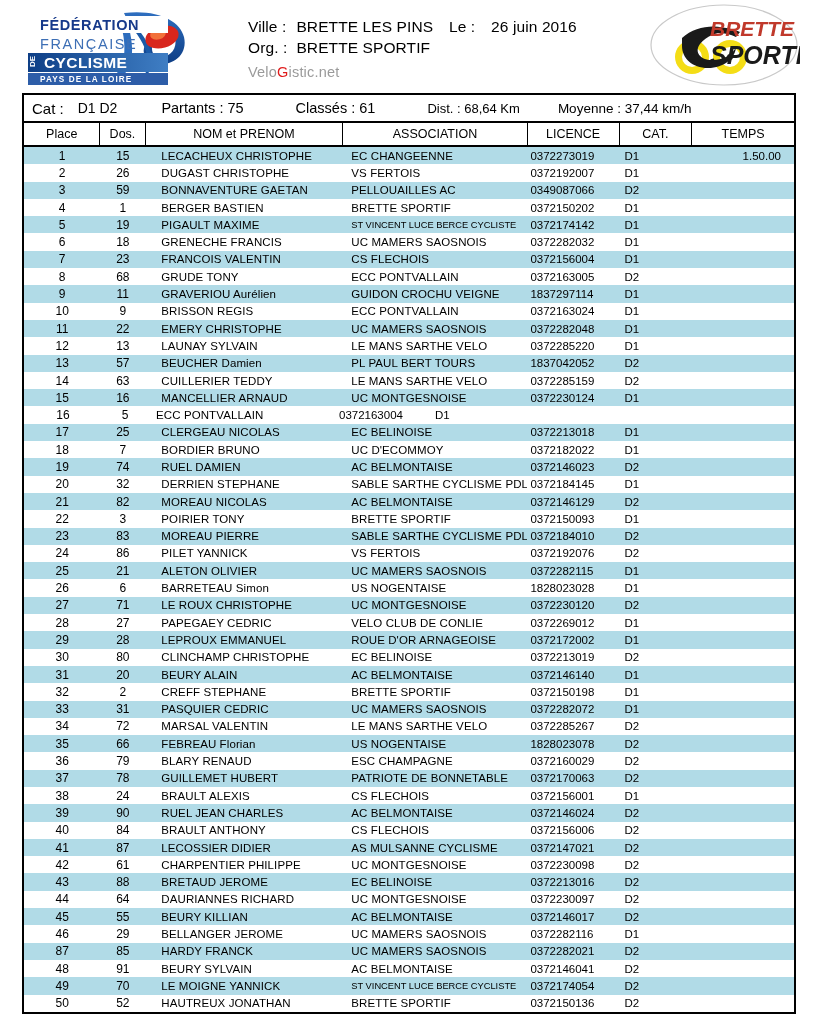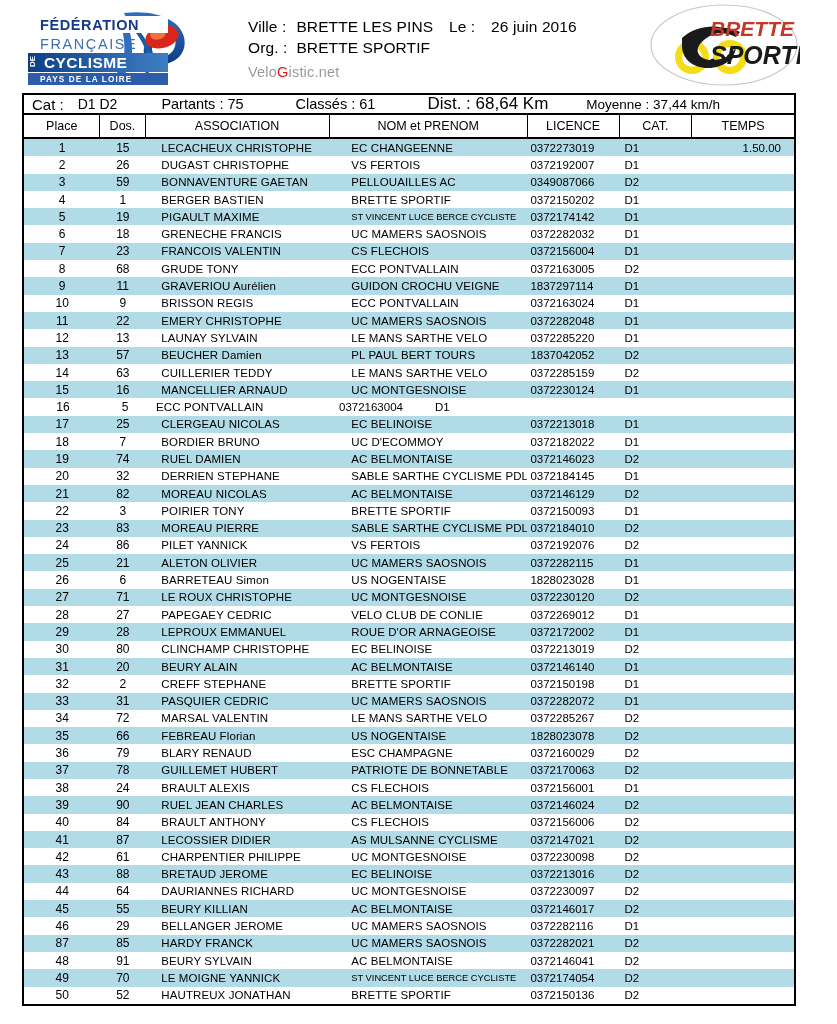--- a/index.html
+++ b/index.html
@@ -76,31 +76,31 @@
     top: 93px;
     width: 774px;
     border: 2px solid #000000;
     box-sizing: border-box;
   }
 
   
   .summary {
     display: flex;
     align-items: center;
-    height: 20px;
+    height: 28px;
     border-bottom: 2px solid #000000;
     box-sizing: border-box;
     padding: 0 4px 0 8px;
     white-space: nowrap;
   }
   .summary .s-cat    { font-size: 15px; }
   .summary .s-catval { font-size: 14px; margin-left: 14px; }
   .summary .s-part   { font-size: 14.5px; margin-left: 44px; }
   .summary .s-class  { font-size: 14.5px; margin-left: 52px; }
-  .summary .s-dist   { font-size: 17px;   margin-left: 52px; }
+  .summary .s-dist   { font-size: 13px;   margin-left: 52px; }
   .summary .s-moy    { font-size: 13.5px; margin-left: 38px; }
 
   
   .thead {
     display: flex;
     height: 24px;
     border-bottom: 2px solid #000000;
     box-sizing: border-box;
     background: #ffffff;
   }
@@ -238,22 +238,22 @@
     <span class="s-catval">D1 D2</span>
     <span class="s-part">Partants : 75</span>
     <span class="s-class">Classés : 61</span>
     <span class="s-dist">Dist. : 68,64 Km</span>
     <span class="s-moy">Moyenne : 37,44 km/h</span>
   </div>
 
   <div class="thead">
     <div class="th c-place">Place</div>
     <div class="th c-dos">Dos.</div>
+    <div class="th c-nom">NOM et PRENOM</div>
     <div class="th c-asso">ASSOCIATION</div>
-    <div class="th c-nom">NOM et PRENOM</div>
     <div class="th c-lic">LICENCE</div>
     <div class="th c-cat">CAT.</div>
     <div class="th c-temps">TEMPS</div>
   </div>
 
   <div class="tbody" id="results-body">
       <div class="trow alt">
         <div class="td c-place">1</div>
         <div class="td c-dos">15</div>
         <div class="td c-nom">LECACHEUX   CHRISTOPHE</div>

